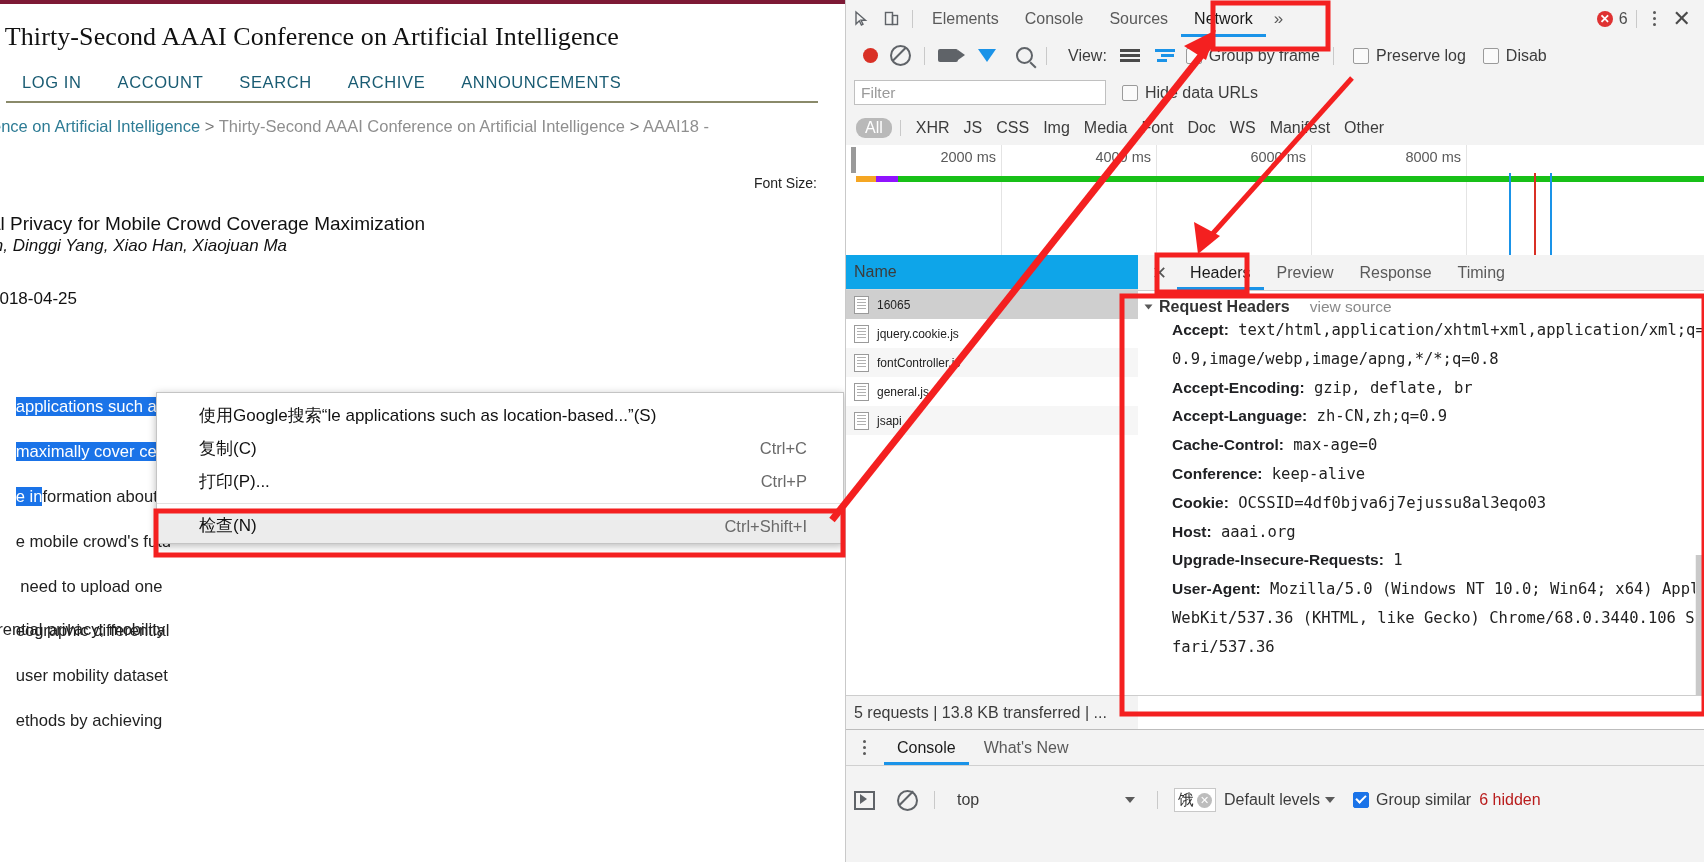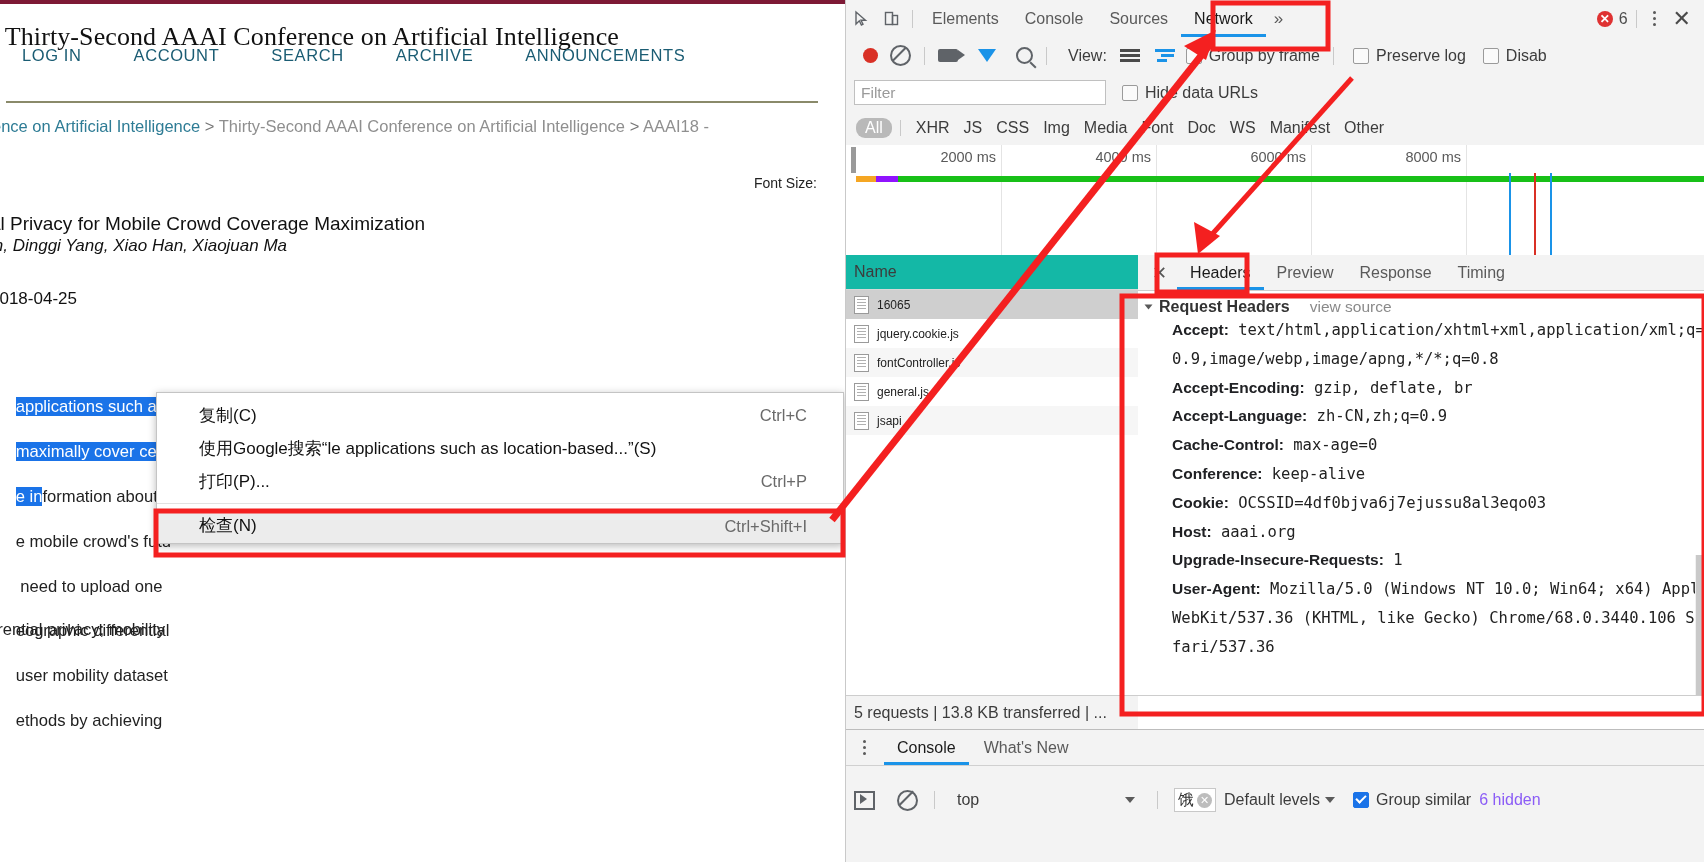--- a/index.html
+++ b/index.html
@@ -18,22 +18,22 @@
     background: #fff;
     overflow: hidden;
   }
   .topbar-line { position:absolute; left:0; top:0; width:845px; height:4px; background:#7d1935; }
   .site-title {
     position: absolute; left: -8px; top: 22px;
     font-family: "Liberation Serif", serif;
     font-size: 26px; color: #111; white-space: nowrap; letter-spacing:.1px;
   }
   .nav {
-    position: absolute; left: 0; top: 46px; width: 845px; height: 32px;
-    display: flex; align-items: flex-start; gap: 16px;
+    position: absolute; left: 0; top: 60px; width: 845px; height: 32px;
+    display: flex; align-items: flex-end; gap: 0px;
   }
   .nav a {
     font-size: 16.5px; color: #1a5c73; text-decoration: none;
     letter-spacing: .6px; padding: 0 18px; white-space: nowrap;
   }
   .nav a:first-child { padding-left: 22px; }
   .nav-rule { position:absolute; left:6px; top:101px; width:812px; height:2px; background:#8a8a6a; }
 
   .breadcrumb {
     position: absolute; left: -8px; top: 113px; width: 860px;
@@ -172,21 +172,21 @@
   .tl-tick span { position:absolute; right:6px; top:4px; font-size:14.5px; color:#5a5a5a; white-space:nowrap; }
   .tl-grip { position:absolute; left:5px; top:2px; width:5px; height:26px; background:#9a9a9a; }
   .tl-bar { position:absolute; left:10px; top:31px; height:6px; background:#18c018; right:0; }
   .tl-bar .seg-o { position:absolute;left:0;top:0;width:20px;height:6px;background:#f5a623;}
   .tl-bar .seg-p { position:absolute;left:20px;top:0;width:22px;height:6px;background:#9013fe;}
   .tl-vline { position:absolute; top:28px; height:82px; width:2px; }
 
   
   .dt-split { position:absolute; left:0; top:255px; width:859px; height:440px; }
   .names-col { position:absolute; left:0; top:0; width:292px; height:440px; background:#fff; border-right:1px solid #cdcdcd;}
-  .names-head { height:34px; line-height:34px; padding-left:8px; font-size:16px; color:#3c3c3c; background:#14b8a6; border-bottom:1px solid #d8d8d8;}
+  .names-head { height:34px; line-height:34px; padding-left:8px; font-size:16px; color:#3c3c3c; background:#0ea5e9; border-bottom:1px solid #d8d8d8;}
   .nrow { height:29px; display:flex; align-items:center; gap:8px; padding-left:8px; font-size:12px; color:#222; }
   .nrow.sel { background:#cfcfcf; }
   .nrow.alt { background:#f6f6f6; }
   .doc-ic { width:13px; height:16px; border:1px solid #9a9a9a; background:#fff; position:relative; }
   .doc-ic:before { content:""; position:absolute; left:2px; top:2px; width:9px; height:1px;
      background:#b0b0b0; box-shadow:0 3px 0 #b0b0b0, 0 6px 0 #b0b0b0, 0 9px 0 #b0b0b0; }
 
   .detail-col { position:absolute; left:292px; top:0; width:567px; height:440px; background:#fff; }
   .detail-tabs { height:35px; background:#f3f3f3; border-bottom:1px solid #cdcdcd; display:flex; align-items:center; gap:0; padding-left:4px;}
   .dx { font-size:18px; color:#555; padding:0 10px; }
@@ -214,21 +214,21 @@
   .drawer-tabs .dtab.active { box-shadow: inset 0 -3px 0 #1a93e8; }
   .drawer-tools { height:36px; display:flex; align-items:center; gap:8px; padding-left:8px; margin-top:16px;}
   .exec-ic { width:17px;height:15px;border:2px solid #5f6368; position:relative;}
   .exec-ic:after{content:"";position:absolute;left:4px;top:1.5px;border-left:7px solid #5f6368;border-top:5px solid transparent;border-bottom:5px solid transparent;}
   .ctx-select { width:178px; height:22px; display:flex; align-items:center; justify-content:space-between;
                 font-size:16px; color:#3c3c3c; padding:0 6px; }
   .caret { width:0;height:0;border-left:5px solid transparent;border-right:5px solid transparent;border-top:6px solid #5a5a5a;}
   .cnfilter { background:#fff; border:1px solid #c8c8c8; height:22px; display:flex; align-items:center; padding:0 3px; gap:3px; font-size:16px;}
   .clearx { width:15px;height:15px;border-radius:50%;background:#bdbdbd;color:#fff;font-size:11px;line-height:15px;text-align:center;}
   .levels { font-size:16px; color:#3c3c3c; display:flex;align-items:center;gap:5px;}
-  .hidden-cnt { color:#8b5cf6; font-size:16px; }
+  .hidden-cnt { color:#b91c1c; font-size:16px; }
 
   
   #overlay { position:absolute; left:0; top:0; width:1704px; height:862px; pointer-events:none; }
   .scroll-x-right { position:absolute; right:0; top:300px; width:10px; height:380px; background:#f1f1f1; }
   .scroll-thumb { position:absolute; right:1px; top:0; width:8px; height:150px; background:#c9c9c9; }
 </style>
 </head>
 <body>
 
 <div id="root">
@@ -271,26 +271,26 @@
       <span>eographic differential</span><br>
       <span>user mobility dataset</span><br>
       <span>ethods by achieving</span>
     </div>
 
     <div class="keywords">erential privacy; mobility</div>
   </div>
 
   <div id="ctxmenu">
     <div class="ctx-item">
+      <span>使用Google搜索“le applications such as location-based...”(S)</span>
+      <span class="accel"></span>
+    </div>
+    <div class="ctx-item">
       <span>复制(C)</span>
       <span class="accel">Ctrl+C</span>
-    </div>
-    <div class="ctx-item">
-      <span>使用Google搜索“le applications such as location-based...”(S)</span>
-      <span class="accel"></span>
     </div>
     <div class="ctx-item">
       <span>打印(P)...</span>
       <span class="accel">Ctrl+P</span>
     </div>
     <div class="ctx-sep"></div>
     <div class="ctx-item highlight last">
       <span>检查(N)</span>
       <span class="accel">Ctrl+Shift+I</span>
     </div>

